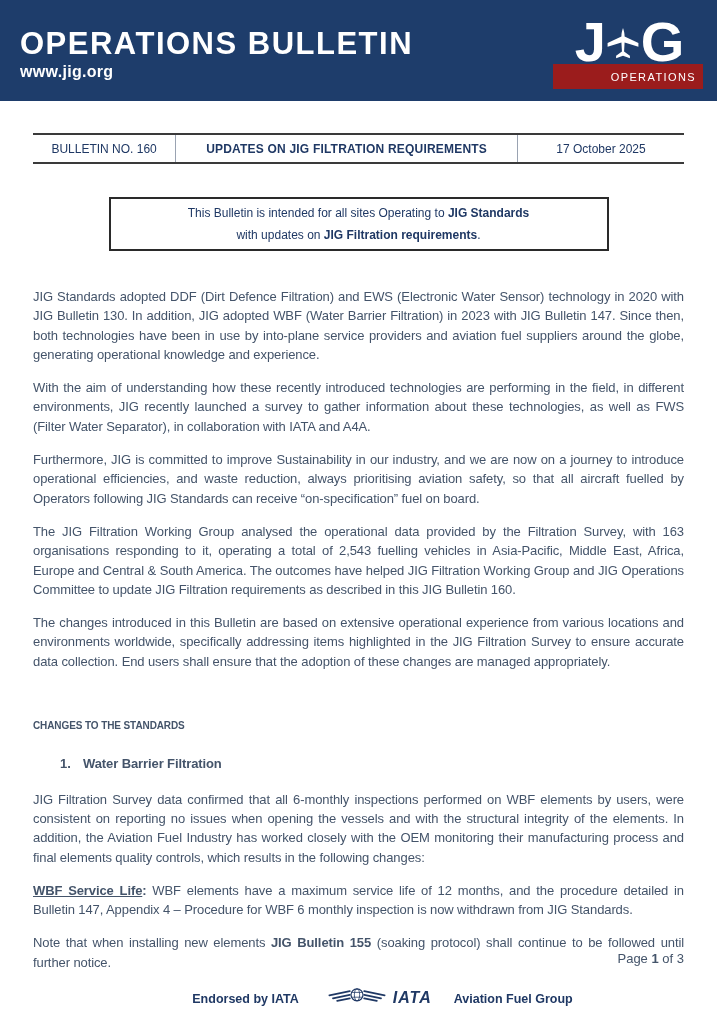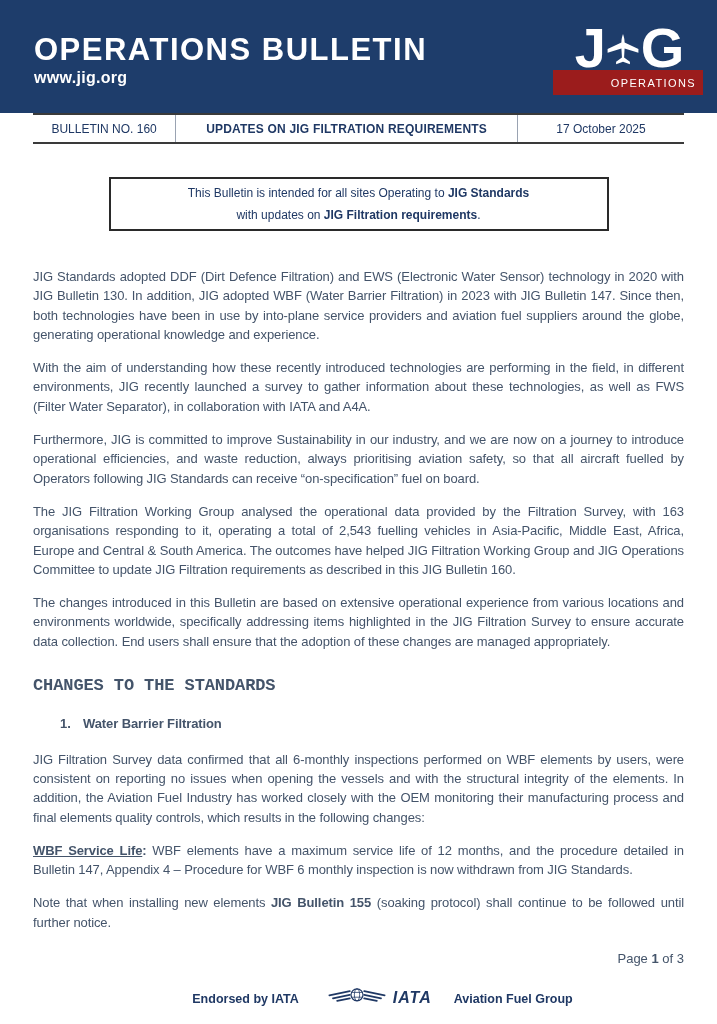--- a/index.html
+++ b/index.html
@@ -10,23 +10,23 @@
     --rule_dark:#3a3a3a;
   }
   *{box-sizing:border-box;}
   html,body{margin:0;padding:0;}
   body{
     width:717px;height:1024px;position:relative;background:#ffffff;
     font-family:"Liberation Sans","DejaVu Sans",sans-serif;overflow:hidden;
   }
   
   .header{
-    height:113px;background:var(--header_bg);
+    height:101px;background:var(--header_bg);
     display:flex;align-items:center;justify-content:space-between;
-    padding:0 14px 0 34px;
+    padding:0 14px 0 20px;
   }
   .header-left{display:flex;flex-direction:column;justify-content:center;margin-top:6px;}
   .doc-title{
     color:#ffffff;font-size:31px;font-weight:bold;letter-spacing:1.5px;
     line-height:34px;white-space:nowrap;
   }
   .doc-url{color:#ffffff;font-size:16px;font-weight:600;letter-spacing:.3px;margin-top:2px;}
   
   .jig-logo{display:flex;flex-direction:column;align-items:stretch;width:150px;margin-top:4px;}
   .jig-letters{
@@ -35,40 +35,40 @@
   }
   .jig-plane{width:34px;height:40px;margin:0 1px 4px 3px;flex:0 0 auto;}
   .jig-banner{
     background:var(--banner_red);height:25px;margin-top:-4px;
     display:flex;align-items:center;justify-content:flex-end;padding-right:7px;
   }
   .jig-banner span{color:#ffffff;font-size:11px;font-weight:normal;letter-spacing:1.4px;}
   
   .content{padding:0 33px;}
   .info-row{
-    display:flex;align-items:stretch;
+    margin-top:32px;display:flex;align-items:stretch;
     border-top:2px solid var(--rule_dark);border-bottom:2px solid var(--rule_dark);
     height:31px;color:var(--navy_text);font-size:12px;
   }
   .info-cell{display:flex;align-items:center;justify-content:center;}
   .info-no{width:22%;border-right:1px solid #9aa3b2;}
   .info-title{width:52.5%;font-weight:bold;letter-spacing:.2px;border-right:1px solid #9aa3b2;}
   .info-date{width:25.5%;}
   
   .notice{
     width:500px;margin:33px auto 0;border:2px solid #2a2a2a;
     text-align:center;color:var(--navy_text);font-size:12px;line-height:22px;
     padding:3px 8px;
   }
   
   .doc{color:var(--body_text);font-size:13px;line-height:19.3px;letter-spacing:-0.1px;}
   .doc p{margin:0 0 14px;text-align:justify;}
   .doc p.first{margin-top:36px;}
   .section-heading{
-    font-weight:bold;margin:25px 0 0;color:var(--body_text);font-size:17px;letter-spacing:-0.1px;font-family:Liberation Mono, monospace;
+    font-weight:bold;margin:45px 0 0;color:var(--body_text);font-size:10px;letter-spacing:-0.1px;
   }
   .list-item{
     display:flex;margin:19px 0 0;padding-left:27px;color:var(--body_text);
     font-weight:bold;font-size:13px;
   }
   .list-item .num{width:23px;}
   .doc p.after-item{margin-top:16px;}
   .b-u{font-weight:bold;text-decoration:underline;}
   
   .pageno{

